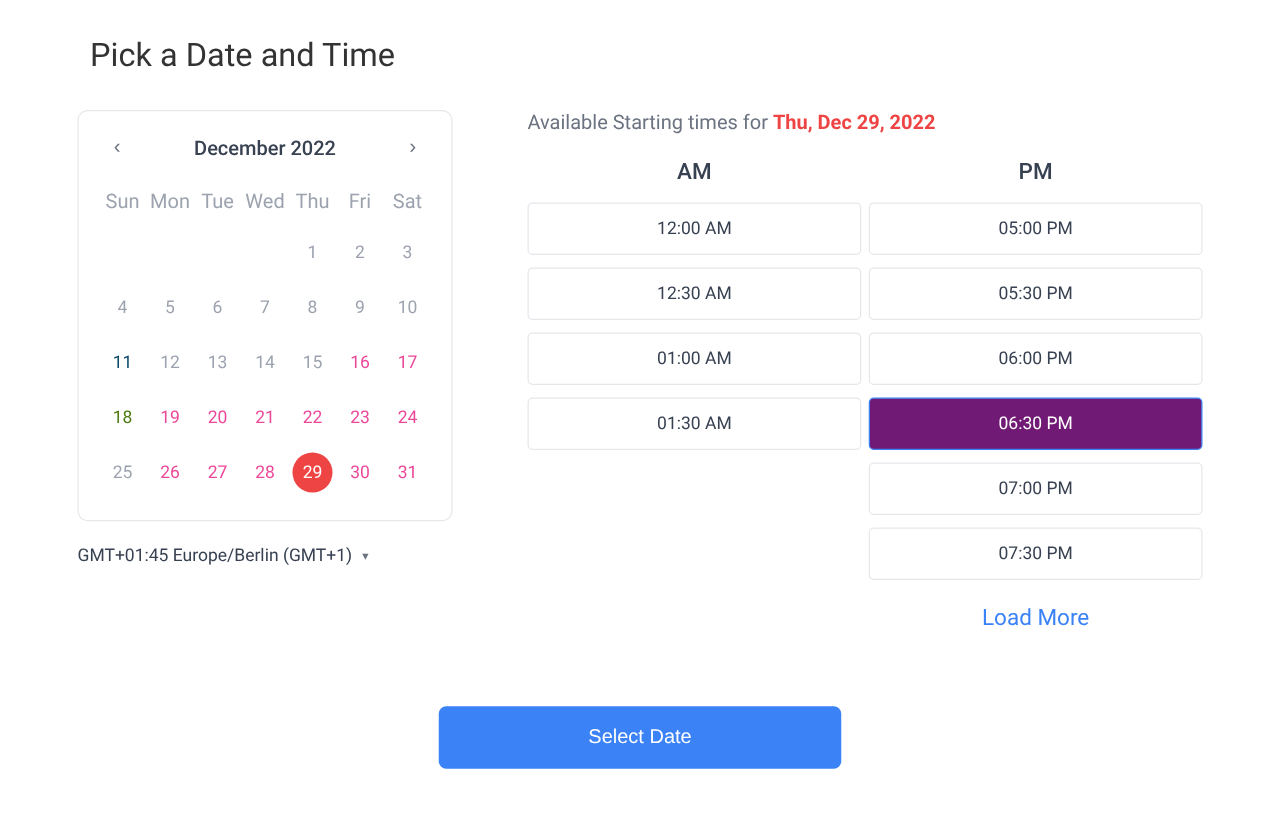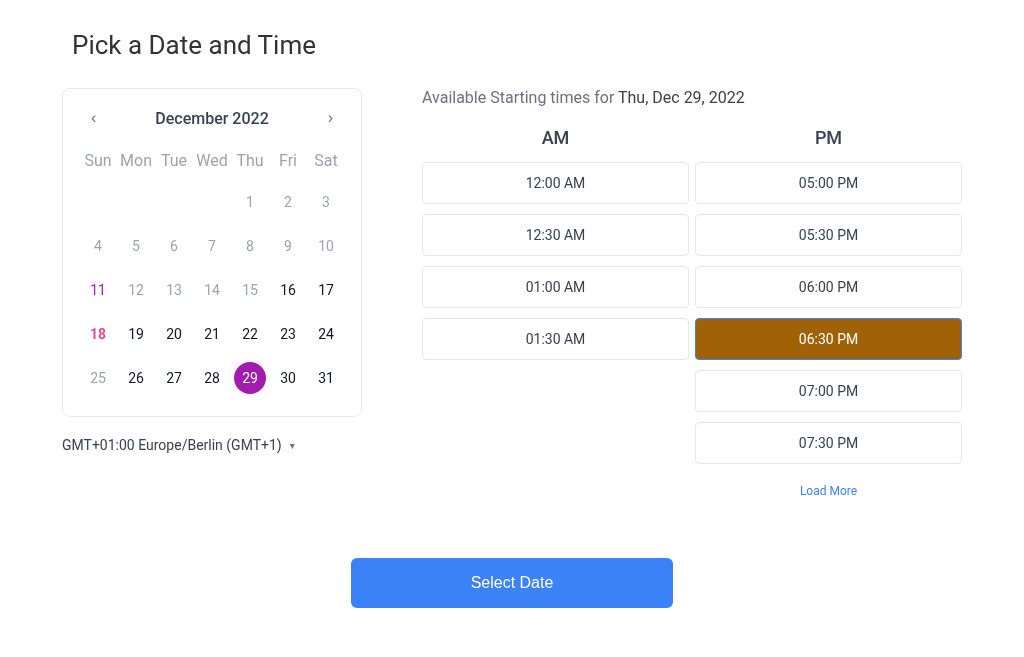--- a/index.html
+++ b/index.html
@@ -81,34 +81,34 @@
 
     .calendar-grid td {
       text-align: center;
       padding: 6px 2px;
       font-size: 14px;
       cursor: pointer;
       color: #9ca3af;
     }
 
     .calendar-grid td.blue-day {
-      color: #0f172a;
+      color: #ec4899;
       cursor: pointer;
     }
 
     .day-circle {
       display: inline-flex;
       align-items: center;
       justify-content: center;
       width: 32px;
       height: 32px;
     }
 
     .day-circle.selected {
-      background: #a21caf;
+      background: #ef4444;
       border-radius: 50%;
       color: #fff;
     }
 
     .timezone-selector {
       margin-top: 20px;
       display: flex;
       align-items: center;
       gap: 8px;
       color: #374151;
@@ -127,22 +127,22 @@
       min-width: 0;
     }
 
     .time-section-header {
       font-size: 16px;
       color: #6b7280;
       margin-bottom: 20px;
     }
 
     .time-section-header strong {
-      color: #404040;
-      font-weight: 400;
+      color: #ef4444;
+      font-weight: 700;
     }
 
     .time-columns {
       display: flex;
       gap: 6px;
     }
 
     .time-column {
       flex: 1;
     }
@@ -161,29 +161,29 @@
       padding: 12px 10px;
       text-align: center;
       font-size: 14px;
       color: #374151;
       margin-bottom: 10px;
       cursor: pointer;
       background: #fff;
     }
 
     .time-slot.selected {
-      background: #a16207;
+      background: #701a75;
       color: #fff;
       border-color: #3b82f6;
     }
 
     .load-more {
       text-align: center;
       color: #3b82f6;
-      font-size: 12px;
+      font-size: 18px;
       cursor: pointer;
       padding: 10px;
       margin-top: 4px;
     }
 
     
     .select-date-btn {
       margin-top: 50px;
       background: #3b82f6;
       color: #fff;
@@ -255,30 +255,30 @@
               <tr>
                 <td style="color: rgb(156, 163, 175);"><span class="day-circle">4</span></td>
                 <td><span class="day-circle">5</span></td>
                 <td><span class="day-circle">6</span></td>
                 <td><span class="day-circle">7</span></td>
                 <td><span class="day-circle">8</span></td>
                 <td><span class="day-circle">9</span></td>
                 <td style="color: rgb(156, 163, 175);"><span class="day-circle">10</span></td>
               </tr>
               <tr>
-                <td style="color: #a21caf;"><span class="day-circle">11</span></td>
+                <td style="color: #0c4a6e;"><span class="day-circle">11</span></td>
                 <td><span class="day-circle">12</span></td>
                 <td><span class="day-circle">13</span></td>
                 <td><span class="day-circle">14</span></td>
                 <td><span class="day-circle">15</span></td>
                 <td class="blue-day"><span class="day-circle">16</span></td>
                 <td class="blue-day"><span class="day-circle">17</span></td>
               </tr>
               <tr>
-                <td style="color: #ec4899; font-weight: bold;"><span class="day-circle">18</span></td>
+                <td style="color: #4d7c0f;"><span class="day-circle">18</span></td>
                 <td class="blue-day"><span class="day-circle">19</span></td>
                 <td class="blue-day"><span class="day-circle">20</span></td>
                 <td class="blue-day"><span class="day-circle">21</span></td>
                 <td class="blue-day"><span class="day-circle">22</span></td>
                 <td class="blue-day"><span class="day-circle">23</span></td>
                 <td class="blue-day"><span class="day-circle">24</span></td>
               </tr>
               <tr>
                 <td style="color: rgb(156, 163, 175);"><span class="day-circle">25</span></td>
                 <td class="blue-day"><span class="day-circle">26</span></td>
@@ -286,21 +286,21 @@
                 <td class="blue-day"><span class="day-circle">28</span></td>
                 <td><span class="day-circle selected">29</span></td>
                 <td class="blue-day"><span class="day-circle">30</span></td>
                 <td class="blue-day"><span class="day-circle">31</span></td>
               </tr>
             </tbody>
         </table>
       </div>
 
       <div class="timezone-selector">
-        <span>GMT+01:00 Europe/Berlin (GMT+1)</span>
+        <span>GMT+01:45 Europe/Berlin (GMT+1)</span>
         <span class="chevron">▾</span>
       </div>
     </div>
 
     <div class="time-section">
       <div class="time-section-header">
         <span>Available Starting times for </span><strong>Thu, Dec 29, 2022</strong>
       </div>
 
       <div class="time-columns">

